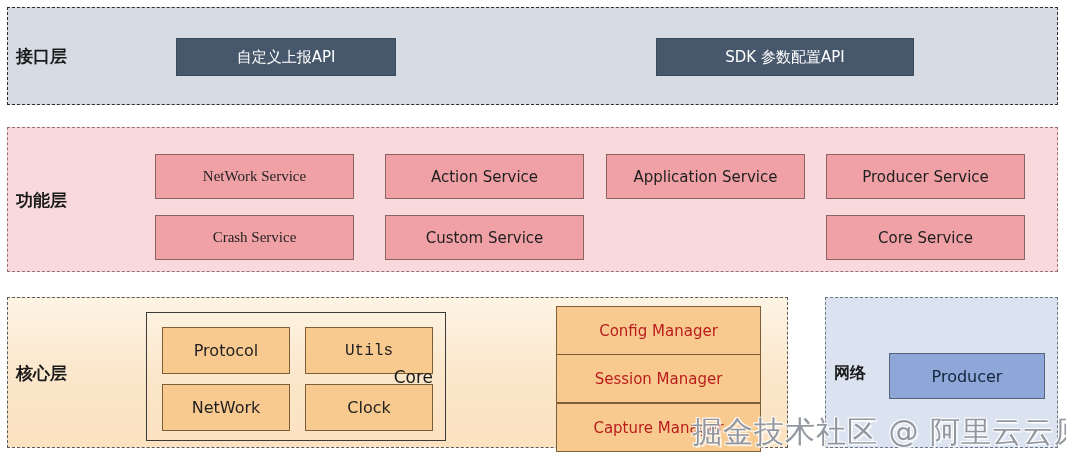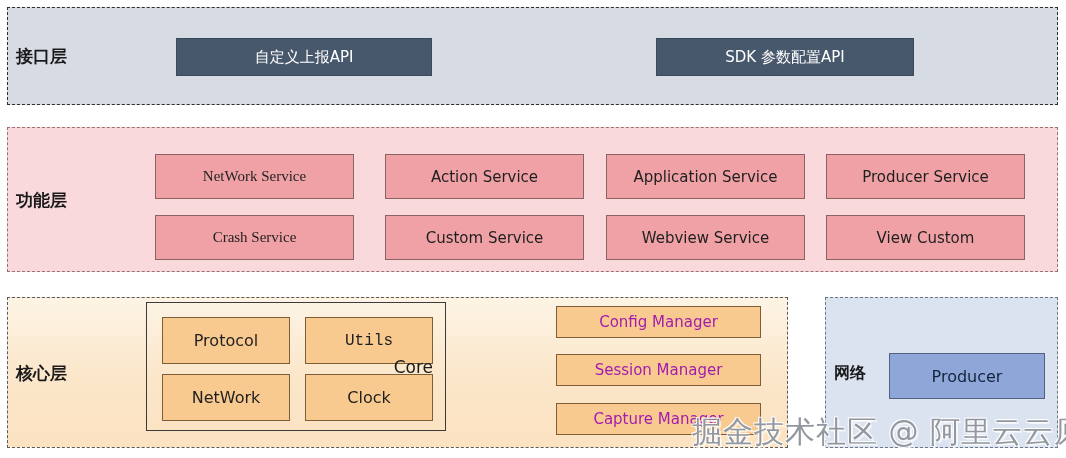--- a/index.html
+++ b/index.html
@@ -9,47 +9,47 @@
   .panel{position:absolute;box-sizing:border-box;}
   .layer-label{position:absolute;left:8px;top:50%;transform:translateY(-50%);
     font-size:17px;font-weight:bold;color:#1a1a1a;white-space:nowrap;}
 
   
   .panel-interface{left:7px;top:7px;width:1051px;height:98px;
     background:#d6dbe4;border:1.5px dashed #2e2e2e;}
   .api-btn{position:absolute;box-sizing:border-box;height:38px;top:30px;
     background:#47586c;border:1.5px solid #39485a;color:#ffffff;
     display:flex;align-items:center;justify-content:center;font-size:15px;}
-  .api-btn.b1{left:168px;width:256px;text-align:center;}
+  .api-btn.b1{left:168px;width:220px;text-align:center;}
   .api-btn.b2{left:648px;width:258px;}
 
   
   .panel-function{left:7px;top:127px;width:1051px;height:145px;
     background:#f9d9db;border:1.5px dashed #9c7070;}
   .svc{position:absolute;box-sizing:border-box;width:199px;height:45px;
     background:#efa1a6;border:1.5px solid #8c6363;color:#1f1f1f;
     display:flex;align-items:center;justify-content:center;font-size:15px;}
   .svc.r1{top:26px;} .svc.r2{top:87px;}
   .svc.c1{left:147px;font-family:Liberation Serif, serif;} .svc.c2{left:377px;} .svc.c3{left:598px;} .svc.c4{left:818px;}
 
   
   .panel-core{left:7px;top:297px;width:781px;height:151px;
     background:linear-gradient(180deg,#fdf4e5 0%,#fbe6c9 55%,#fbe2c1 100%);
     border:1.5px dashed #5a5a5a;}
-  .core-group{position:absolute;left:138px;top:4px;width:300px;height:129px;
+  .core-group{position:absolute;left:138px;top:14px;width:300px;height:129px;
     box-sizing:border-box;border:1.5px solid #3b3b3b;}
   .core-caption{position:absolute;right:12px;top:50%;transform:translateY(-50%);
     font-size:17px;font-weight:normal;color:#1a1a1a;}
   .module{position:absolute;box-sizing:border-box;width:128px;height:47px;
     background:#f9ca90;border:1.5px solid #7e5e36;color:#1f1f1f;
     display:flex;align-items:center;justify-content:center;font-size:16px;}
   .module.m1{left:15px;top:14px;} .module.m2{left:158px;top:14px;font-family:Liberation Mono, monospace;}
   .module.m3{left:15px;top:71px;} .module.m4{left:158px;top:71px;text-align:right;}
-  .manager{position:absolute;left:548px;box-sizing:border-box;width:205px;height:32px;
-    background:#f9ca90;border:1.5px solid #7e5e36;color:#a21caf;
+  .manager{position:absolute;left:548px;box-sizing:border-box;width:205px;height:49px;
+    background:#f9ca90;border:1.5px solid #7e5e36;color:#b91c1c;
     display:flex;align-items:center;justify-content:center;font-size:15px;}
   .manager.g1{top:8px;} .manager.g2:{}
   .manager.g2{top:56px;} .manager.g3{top:105px;}
 
   
   .panel-network{left:825px;top:297px;width:233px;height:151px;
     background:#dbe3f0;border:1.5px dashed #6f7683;padding-left:36px;}
   .panel-network .layer-label{font-size:16px;}
   .producer{position:absolute;left:63px;top:55px;box-sizing:border-box;width:156px;height:46px;
     background:#8ea6d8;border:1.5px solid #54627e;color:#14243c;
@@ -73,22 +73,21 @@
   </div>
 
   <div class="panel panel-function">
     <div class="layer-label">功能层</div>
     <div class="svc r1 c1">NetWork Service</div>
     <div class="svc r1 c2">Action Service</div>
     <div class="svc r1 c3">Application Service</div>
     <div class="svc r1 c4">Producer Service</div>
     <div class="svc r2 c1">Crash Service</div>
     <div class="svc r2 c2">Custom Service</div>
-    <div class="svc r2 c3">Webview Service</div>
-    <div class="svc r2 c4">View Custom</div>
+    <div class="svc r2 c4">Core Service</div>
   </div>
 
   <div class="panel panel-core">
     <div class="layer-label">核心层</div>
     <div class="core-group">
       <div class="module m1">Protocol</div>
       <div class="module m2">Utils</div>
       <div class="module m3">NetWork</div>
       <div class="module m4">Clock</div>
       <div class="core-caption">Core</div>

